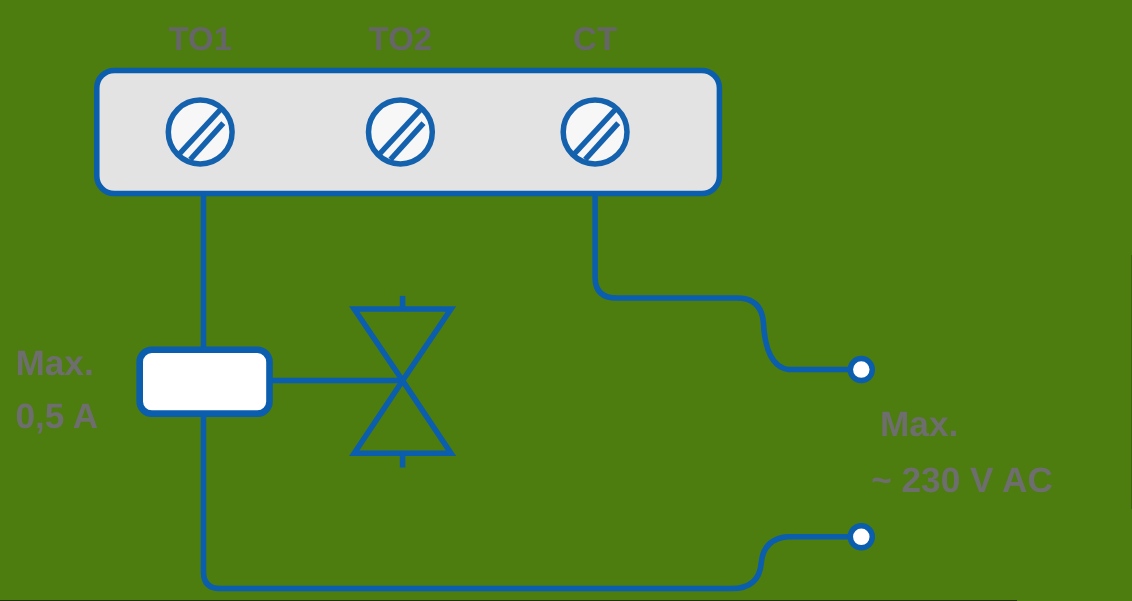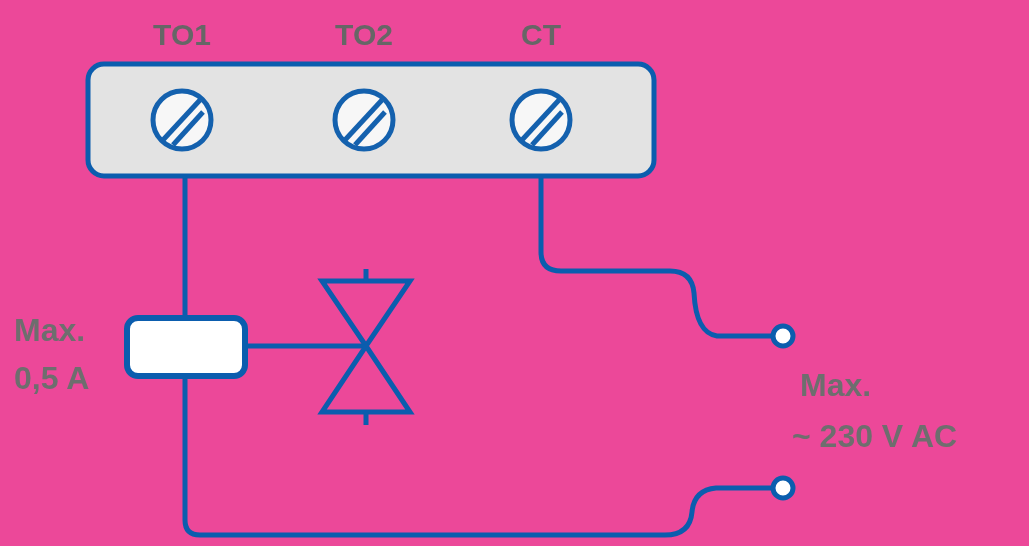--- a/index.html
+++ b/index.html
@@ -4,21 +4,21 @@
 <style>
   html, body {
     margin: 0;
     padding: 0;
     background: #000000;
   }
   #diagram-root {
     position: relative;
     width: 1029px;
     height: 546px;
-    background: #ec4899;
+    background: #4d7c0f;
     overflow: hidden;
     font-family: "Liberation Sans", sans-serif;
   }
   #wiring-svg {
     position: absolute;
     left: 0;
     top: 0;
     width: 1029px;
     height: 546px;
     display: block;

